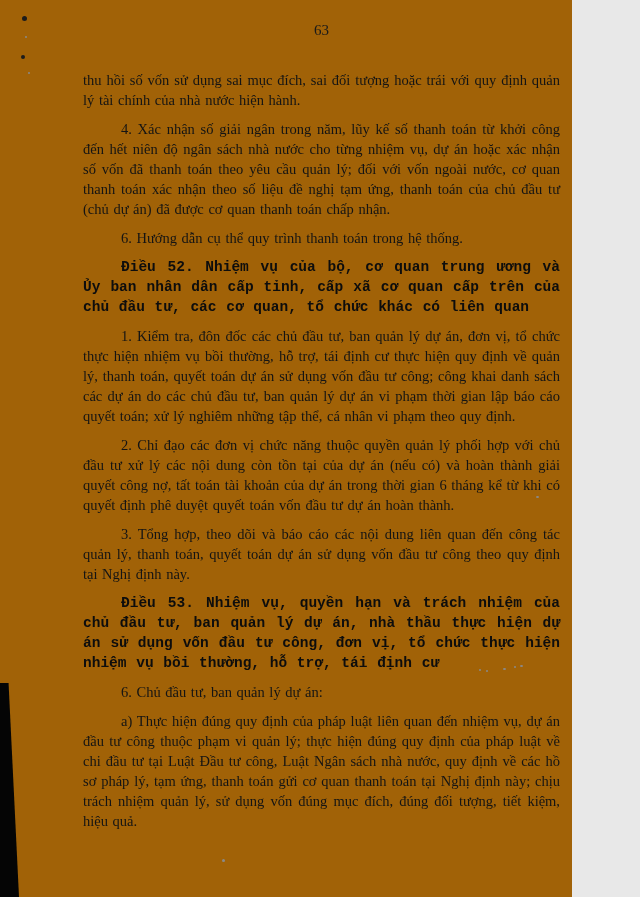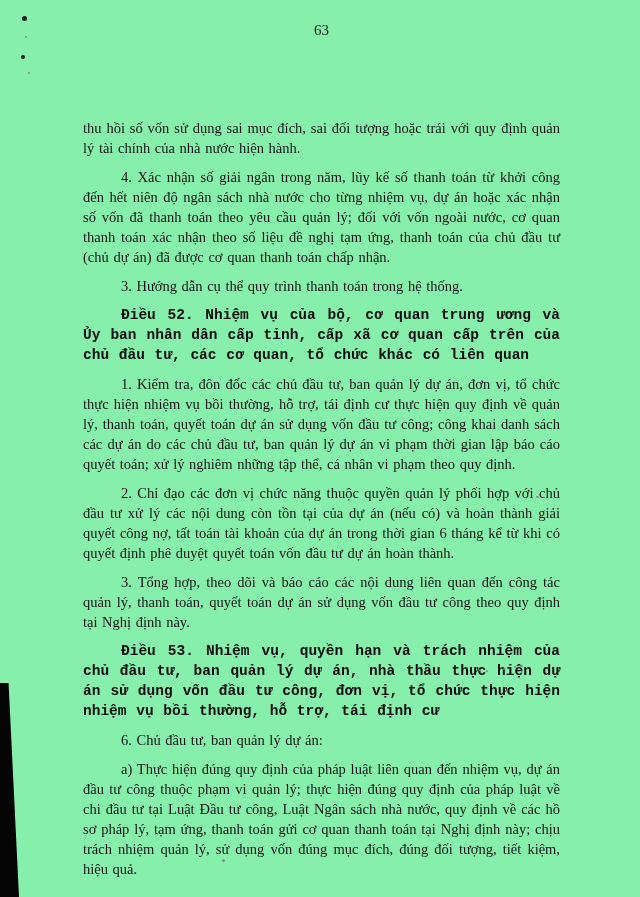--- a/index.html
+++ b/index.html
@@ -2,23 +2,23 @@
 <html><head>
 <meta charset="utf-8">
 <style>
   html, body {
     margin: 0;
     padding: 0;
     background: #e8e8e8;
   }
   .page {
     position: relative;
-    width: 640px;
+    width: 572px;
     height: 897px;
-    background: #86efac;
+    background: #a16207;
     overflow: hidden;
     font-family: "Liberation Serif", "DejaVu Serif", serif;
     color: #141414;
   }
   .page-number {
     position: absolute;
     top: 22px;
     left: 83px;
     width: 477px;
     text-align: center;
@@ -35,21 +35,20 @@
     margin: 0 0 9px 0;
     font-size: 14.5px;
     line-height: 20px;
     text-align: justify;
     text-indent: 38px;
     color: #141414;
     word-spacing: 1px;
   }
   .para.cont {
     text-indent: 0;
-    margin-top: 48px;
   }
   .para.heading {
     font-weight: bold;
     color: #0d0d0d;
     font-family: Liberation Mono, monospace;
   }
   
   .speck {
     position: absolute;
     background: #1c1c1c;
@@ -69,21 +68,21 @@
 </head>
 <body>
 
 <div class="page">
 
   <div class="page-number">63</div>
 
   <div class="text-block">
     <p class="para cont">thu hồi số vốn sử dụng sai mục đích, sai đối tượng hoặc trái với quy định quản lý tài chính của nhà nước hiện hành.</p>
     <p class="para">4. Xác nhận số giải ngân trong năm, lũy kế số thanh toán từ khởi công đến hết niên độ ngân sách nhà nước cho từng nhiệm vụ, dự án hoặc xác nhận số vốn đã thanh toán theo yêu cầu quản lý; đối với vốn ngoài nước, cơ quan thanh toán xác nhận theo số liệu đề nghị tạm ứng, thanh toán của chủ đầu tư (chủ dự án) đã được cơ quan thanh toán chấp nhận.</p>
-    <p class="para">3. Hướng dẫn cụ thể quy trình thanh toán trong hệ thống.</p>
+    <p class="para">6. Hướng dẫn cụ thể quy trình thanh toán trong hệ thống.</p>
     <p class="para heading">Điều 52. Nhiệm vụ của bộ, cơ quan trung ương và Ủy ban nhân dân cấp tỉnh, cấp xã cơ quan cấp trên của chủ đầu tư, các cơ quan, tổ chức khác có liên quan</p>
     <p class="para">1. Kiểm tra, đôn đốc các chủ đầu tư, ban quản lý dự án, đơn vị, tổ chức thực hiện nhiệm vụ bồi thường, hỗ trợ, tái định cư thực hiện quy định về quản lý, thanh toán, quyết toán dự án sử dụng vốn đầu tư công; công khai danh sách các dự án do các chủ đầu tư, ban quản lý dự án vi phạm thời gian lập báo cáo quyết toán; xử lý nghiêm những tập thể, cá nhân vi phạm theo quy định.</p>
     <p class="para">2. Chỉ đạo các đơn vị chức năng thuộc quyền quản lý phối hợp với chủ đầu tư xử lý các nội dung còn tồn tại của dự án (nếu có) và hoàn thành giải quyết công nợ, tất toán tài khoản của dự án trong thời gian 6 tháng kể từ khi có quyết định phê duyệt quyết toán vốn đầu tư dự án hoàn thành.</p>
     <p class="para">3. Tổng hợp, theo dõi và báo cáo các nội dung liên quan đến công tác quản lý, thanh toán, quyết toán dự án sử dụng vốn đầu tư công theo quy định tại Nghị định này.</p>
     <p class="para heading">Điều 53. Nhiệm vụ, quyền hạn và trách nhiệm của chủ đầu tư, ban quản lý dự án, nhà thầu thực hiện dự án sử dụng vốn đầu tư công, đơn vị, tổ chức thực hiện nhiệm vụ bồi thường, hỗ trợ, tái định cư</p>
     <p class="para">6. Chủ đầu tư, ban quản lý dự án:</p>
     <p class="para">a) Thực hiện đúng quy định của pháp luật liên quan đến nhiệm vụ, dự án đầu tư công thuộc phạm vi quản lý; thực hiện đúng quy định của pháp luật về chi đầu tư tại Luật Đầu tư công, Luật Ngân sách nhà nước, quy định về các hồ sơ pháp lý, tạm ứng, thanh toán gửi cơ quan thanh toán tại Nghị định này; chịu trách nhiệm quản lý, sử dụng vốn đúng mục đích, đúng đối tượng, tiết kiệm, hiệu quả.</p>
   </div>
 
   <div class="speck" style="left:22px; top:16px; width:5px; height:5px;"></div>

